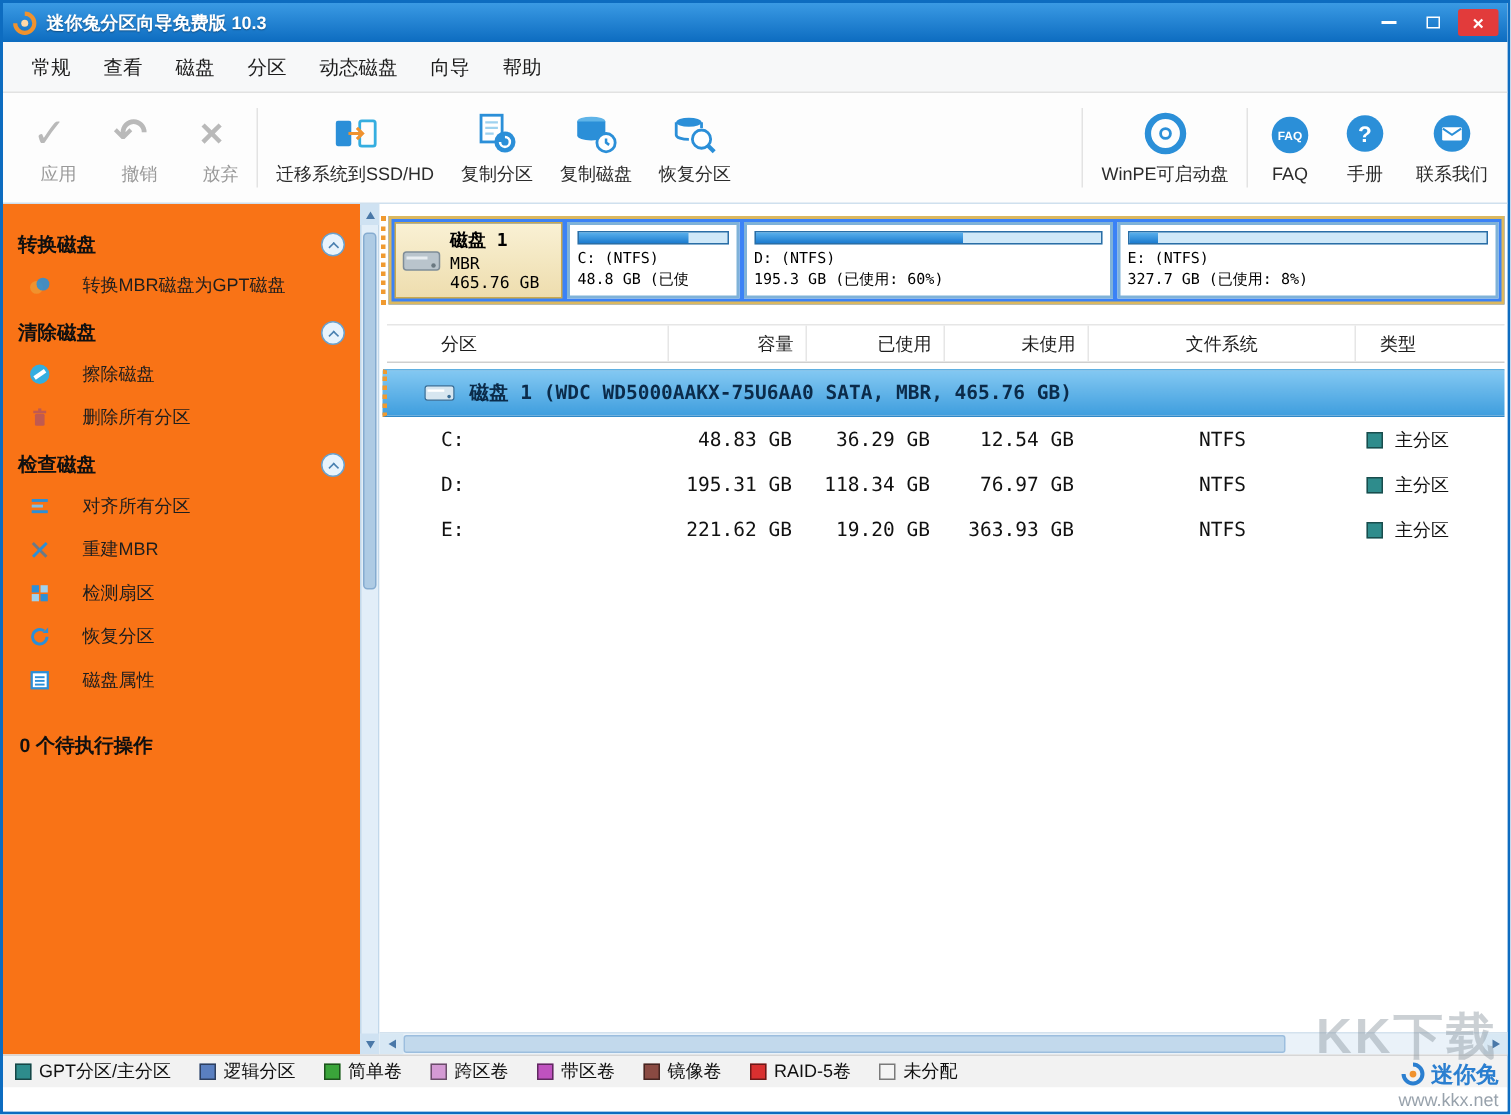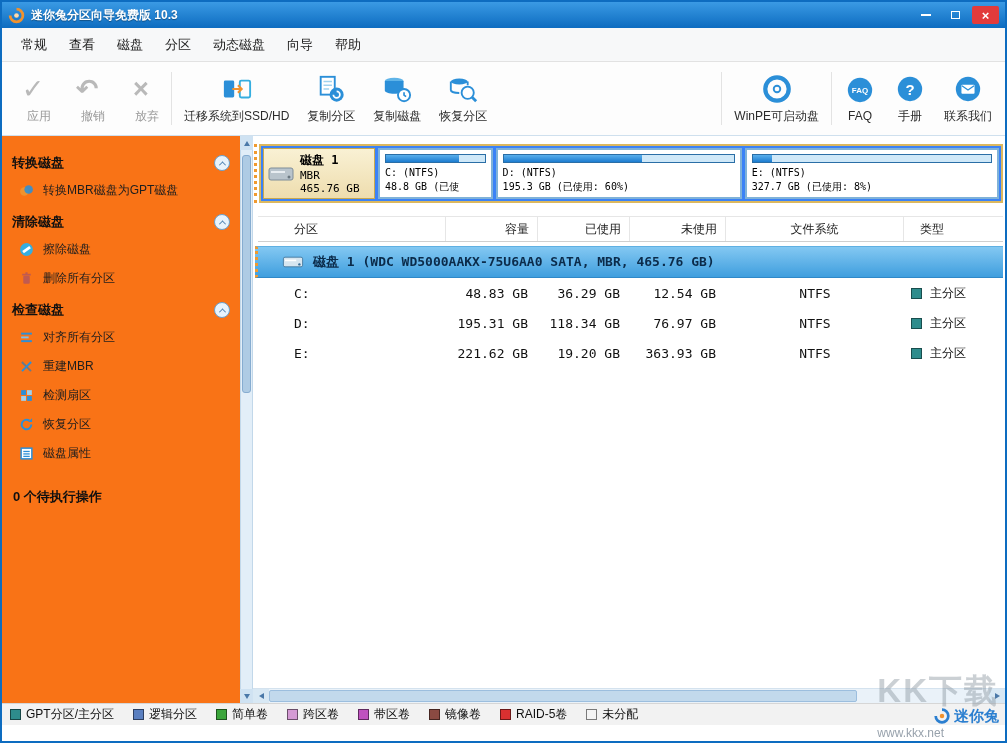--- a/index.html
+++ b/index.html
@@ -42,21 +42,21 @@
 
   
   .sidebar { width:238px; flex:0 0 238px; background:#f97316; padding:10px 6px 0 10px;
     font-size:12px; overflow:hidden; }
   .section-head { display:flex; align-items:center; font-weight:bold; font-size:13px;
     color:#101010; margin:8px 0 4px; padding-right:4px; }
   .collapse { margin-left:auto; width:16px; height:16px; border:1px solid #6aa0cc;
     border-radius:50%; display:flex; align-items:center; justify-content:center; background:#e8f3fc; }
   .chev { width:5px; height:5px; border-left:1.5px solid #4a80b0; border-top:1.5px solid #4a80b0;
     transform:rotate(45deg) translate(1px,1px); }
-  .side-item { display:flex; align-items:center; gap:9px; padding:6px 0 6px 7px; color:#1e1e1e; cursor:default; }
+  .side-item { display:flex; align-items:center; gap:21px; padding:6px 0 6px 7px; color:#1e1e1e; cursor:default; }
   .si { width:15px; height:15px; flex:0 0 15px; }
   .pending { font-weight:bold; font-size:13px; color:#101010; margin-top:20px; padding-left:1px; }
 
   
   .vscroll { width:13px; flex:0 0 13px; background:#e2eef8; border-left:1px solid #c2d8ea;
     border-right:1px solid #c2d8ea; display:flex; flex-direction:column; align-items:center; }
   .sb-btn { width:13px; height:14px; flex:0 0 14px; background:#cfe2f2; display:flex;
     align-items:center; justify-content:center; }
   .sb-thumb { width:9px; height:238px; background:#aecbe4; border:1px solid #86acd0;
     border-radius:3px; margin-top:5px; }
@@ -115,21 +115,21 @@
   .hs-track { flex:1; }
 
   
   .legendbar { height:22px; flex:0 0 22px; background:#f2f2f2; border-top:1px solid #d6d6d6;
     display:flex; align-items:center; gap:19px; padding:0 8px; font-size:12px; color:#101010; }
   .legend-item { display:flex; align-items:center; gap:5px; white-space:nowrap; }
   .legend-sq { width:11px; height:11px; border:1px solid rgba(0,0,0,.5); }
   .footer { height:16px; flex:0 0 16px; background:#fff; }
 
   
-  .watermark { position:absolute; right:6px; bottom:1px; z-index:5; pointer-events:none;margin-left:44px; }
+  .watermark { position:absolute; right:6px; bottom:1px; text-align:right; z-index:5; pointer-events:none;margin-left:44px; }
   .wm-big { font-size:33px; font-weight:bold; color:rgba(140,150,160,.45); line-height:30px;
     letter-spacing:2px; }
   .wm-logo-row { display:flex; align-items:center; justify-content:flex-end; gap:3px; height:20px; }
   .wm-brand { color:#2b7fd0; font-weight:bold; font-size:15px; }
   .wm-site { font-size:12px; color:#98a2ac; line-height:14px; }
 </style>
 </head>
 <body>
 
 <div class="window">

